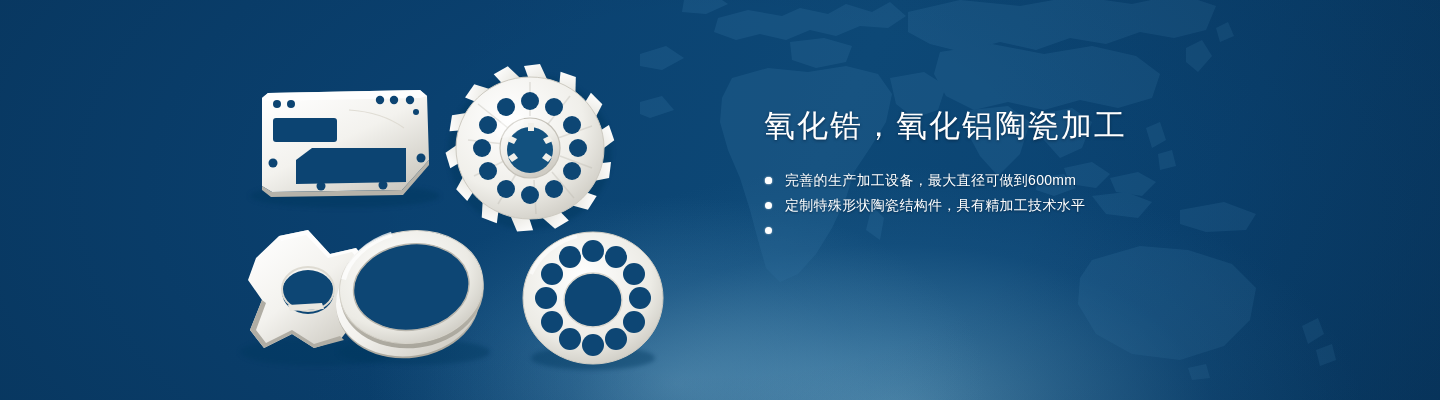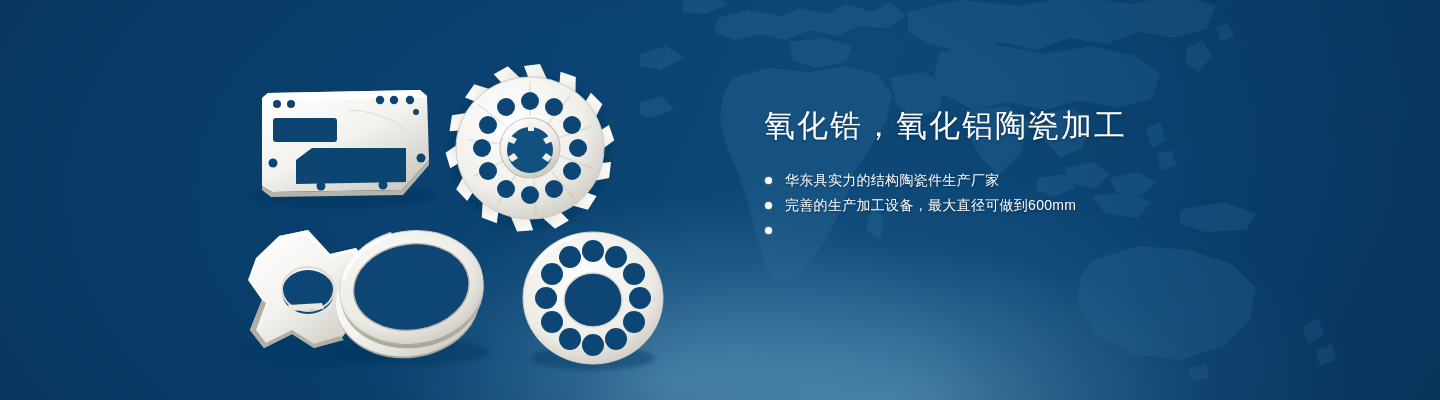--- a/index.html
+++ b/index.html
@@ -371,25 +371,28 @@
         <path d="M-62 -24 A70 66 0 0 1 -16 -62" stroke="#ffffff" stroke-width="4" fill="none" opacity="0.6"></path>
       </g>
     </svg>
   </div>
 
   <div class="copy">
     <h1 class="headline">氧化锆，氧化铝陶瓷加工</h1>
     <ul class="bullets">
       <li>
         <span class="dot"></span>
-        <span>华东具实力的结构陶瓷件生产厂家</span>
       </li>
       <li>
         <span class="dot"></span>
         <span>完善的生产加工设备，最大直径可做到600mm</span>
       </li>
       <li>
         <span class="dot"></span>
+        <span>定制特殊形状陶瓷结构件，具有精加工技术水平</span>
+      </li>
+      <li>
+        <span class="dot"></span>
       </li>
     </ul>
   </div>
 
 </div>
 
 </body></html>

